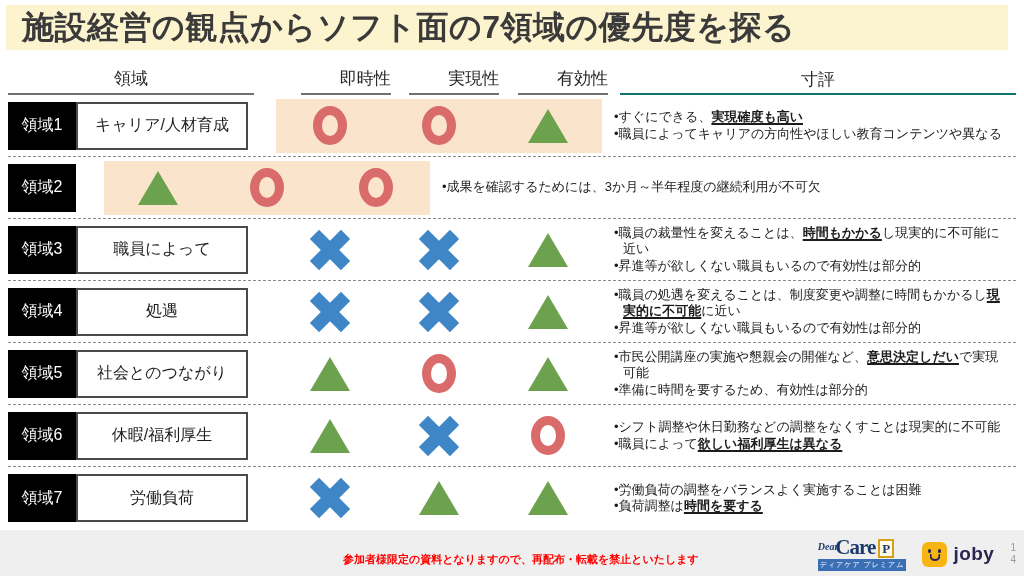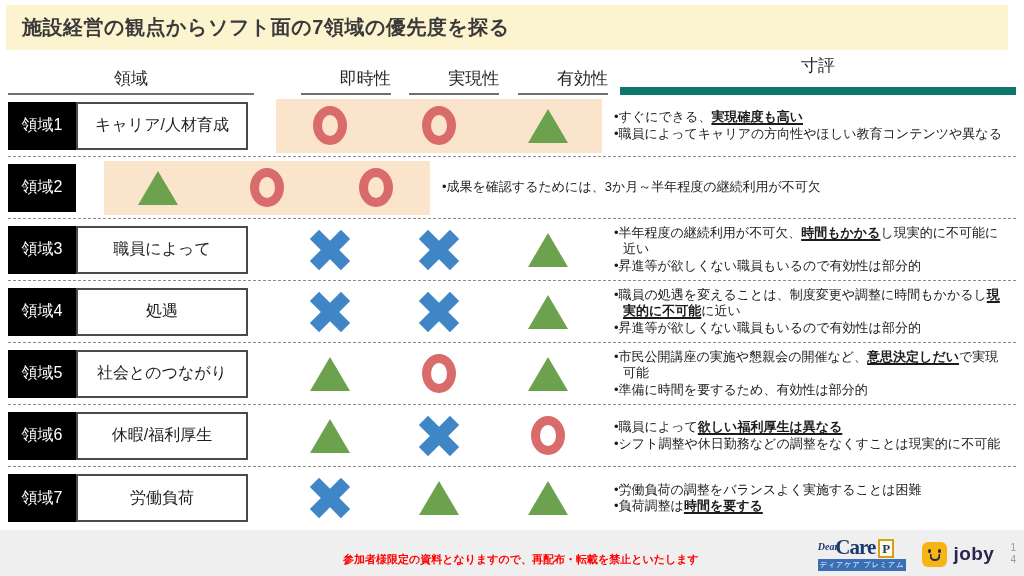--- a/index.html
+++ b/index.html
@@ -9,37 +9,37 @@
     background:#fff; position:relative; overflow:hidden;
     color:#1f1f1f;
   }
   .page { position:absolute; inset:0; background:#fff; }
 
   
   .title-bar {
     position:absolute; left:6px; top:5px; width:1002px; height:45px;
     background:var(--title-bg); display:flex; align-items:center; padding-left:16px;
   }
-  .title-bar h1 { font-size:20px; font-weight:600; color:#3a3a3a; letter-spacing:0.5px; }
+  .title-bar h1 { font-size:32px; font-weight:600; color:#3a3a3a; letter-spacing:0.5px; }
 
   
   .ptable { position:absolute; left:8px; top:62px; width:1008px; height:468px; }
 
   .thead { display:flex; align-items:flex-end; height:33px; font-size:17px; color:#262626; }
   .th-domain {
     width:246px; text-align:center; border-bottom:2px solid #6f6f6f; padding-bottom:3px;
   }
   .sp28 { width:28px; } .sp12 { width:12px; }
   .th-ratings { width:326px; display:flex; }
   .th-rating { flex:1; text-align:right; }
   .th-rating span {
     display:inline-block; width:90px; border-bottom:2px solid #6f6f6f; padding-bottom:3px;
   }
   .th-comment {
-    width:396px; text-align:center; border-bottom:8px solid #0f766e; padding-bottom:10px;
+    width:396px; text-align:center; border-bottom:2px solid #0f766e; padding-bottom:2px;
   }
 
   .rows { display:flex; flex-direction:column; }
   .row {
     display:flex; align-items:center; height:62px;
     border-bottom:1px dashed #8a8a8a;
   }
   .row:last-child { border-bottom:none; }
 
   .cell-label {
@@ -202,21 +202,21 @@
               <span class="sym-cross"></span>
             </div>
             <div class="symcell">
               <span class="sym-cross"></span>
             </div>
             <div class="symcell">
               <span class="sym-triangle"></span>
             </div>
           </div>
           <div class="cell-comments">
-            <div class="cmt">•<span>半年程度の継続利用が不可欠、</span><span class="em">時間もかかる</span><span>し現実的に不可能に近い</span></div>
+            <div class="cmt">•<span>職員の裁量性を変えることは、</span><span class="em">時間もかかる</span><span>し現実的に不可能に近い</span></div>
             <div class="cmt">•<span>昇進等が欲しくない職員もいるので有効性は部分的</span></div>
           </div>
         </div>
         <div class="row">
           <div class="cell-label">領域4</div>
           <div class="cell-name">処遇</div>
           <div class="cell-symbols">
             <div class="symcell">
               <span class="sym-cross"></span>
             </div>
@@ -259,22 +259,22 @@
               <span class="sym-triangle"></span>
             </div>
             <div class="symcell">
               <span class="sym-cross"></span>
             </div>
             <div class="symcell">
               <span class="sym-circle"></span>
             </div>
           </div>
           <div class="cell-comments">
+            <div class="cmt">•<span>シフト調整や休日勤務などの調整をなくすことは現実的に不可能</span></div>
             <div class="cmt">•<span>職員によって</span><span class="em">欲しい福利厚生は異なる</span></div>
-            <div class="cmt">•<span>シフト調整や休日勤務などの調整をなくすことは現実的に不可能</span></div>
           </div>
         </div>
         <div class="row">
           <div class="cell-label">領域7</div>
           <div class="cell-name">労働負荷</div>
           <div class="cell-symbols">
             <div class="symcell">
               <span class="sym-cross"></span>
             </div>
             <div class="symcell">

